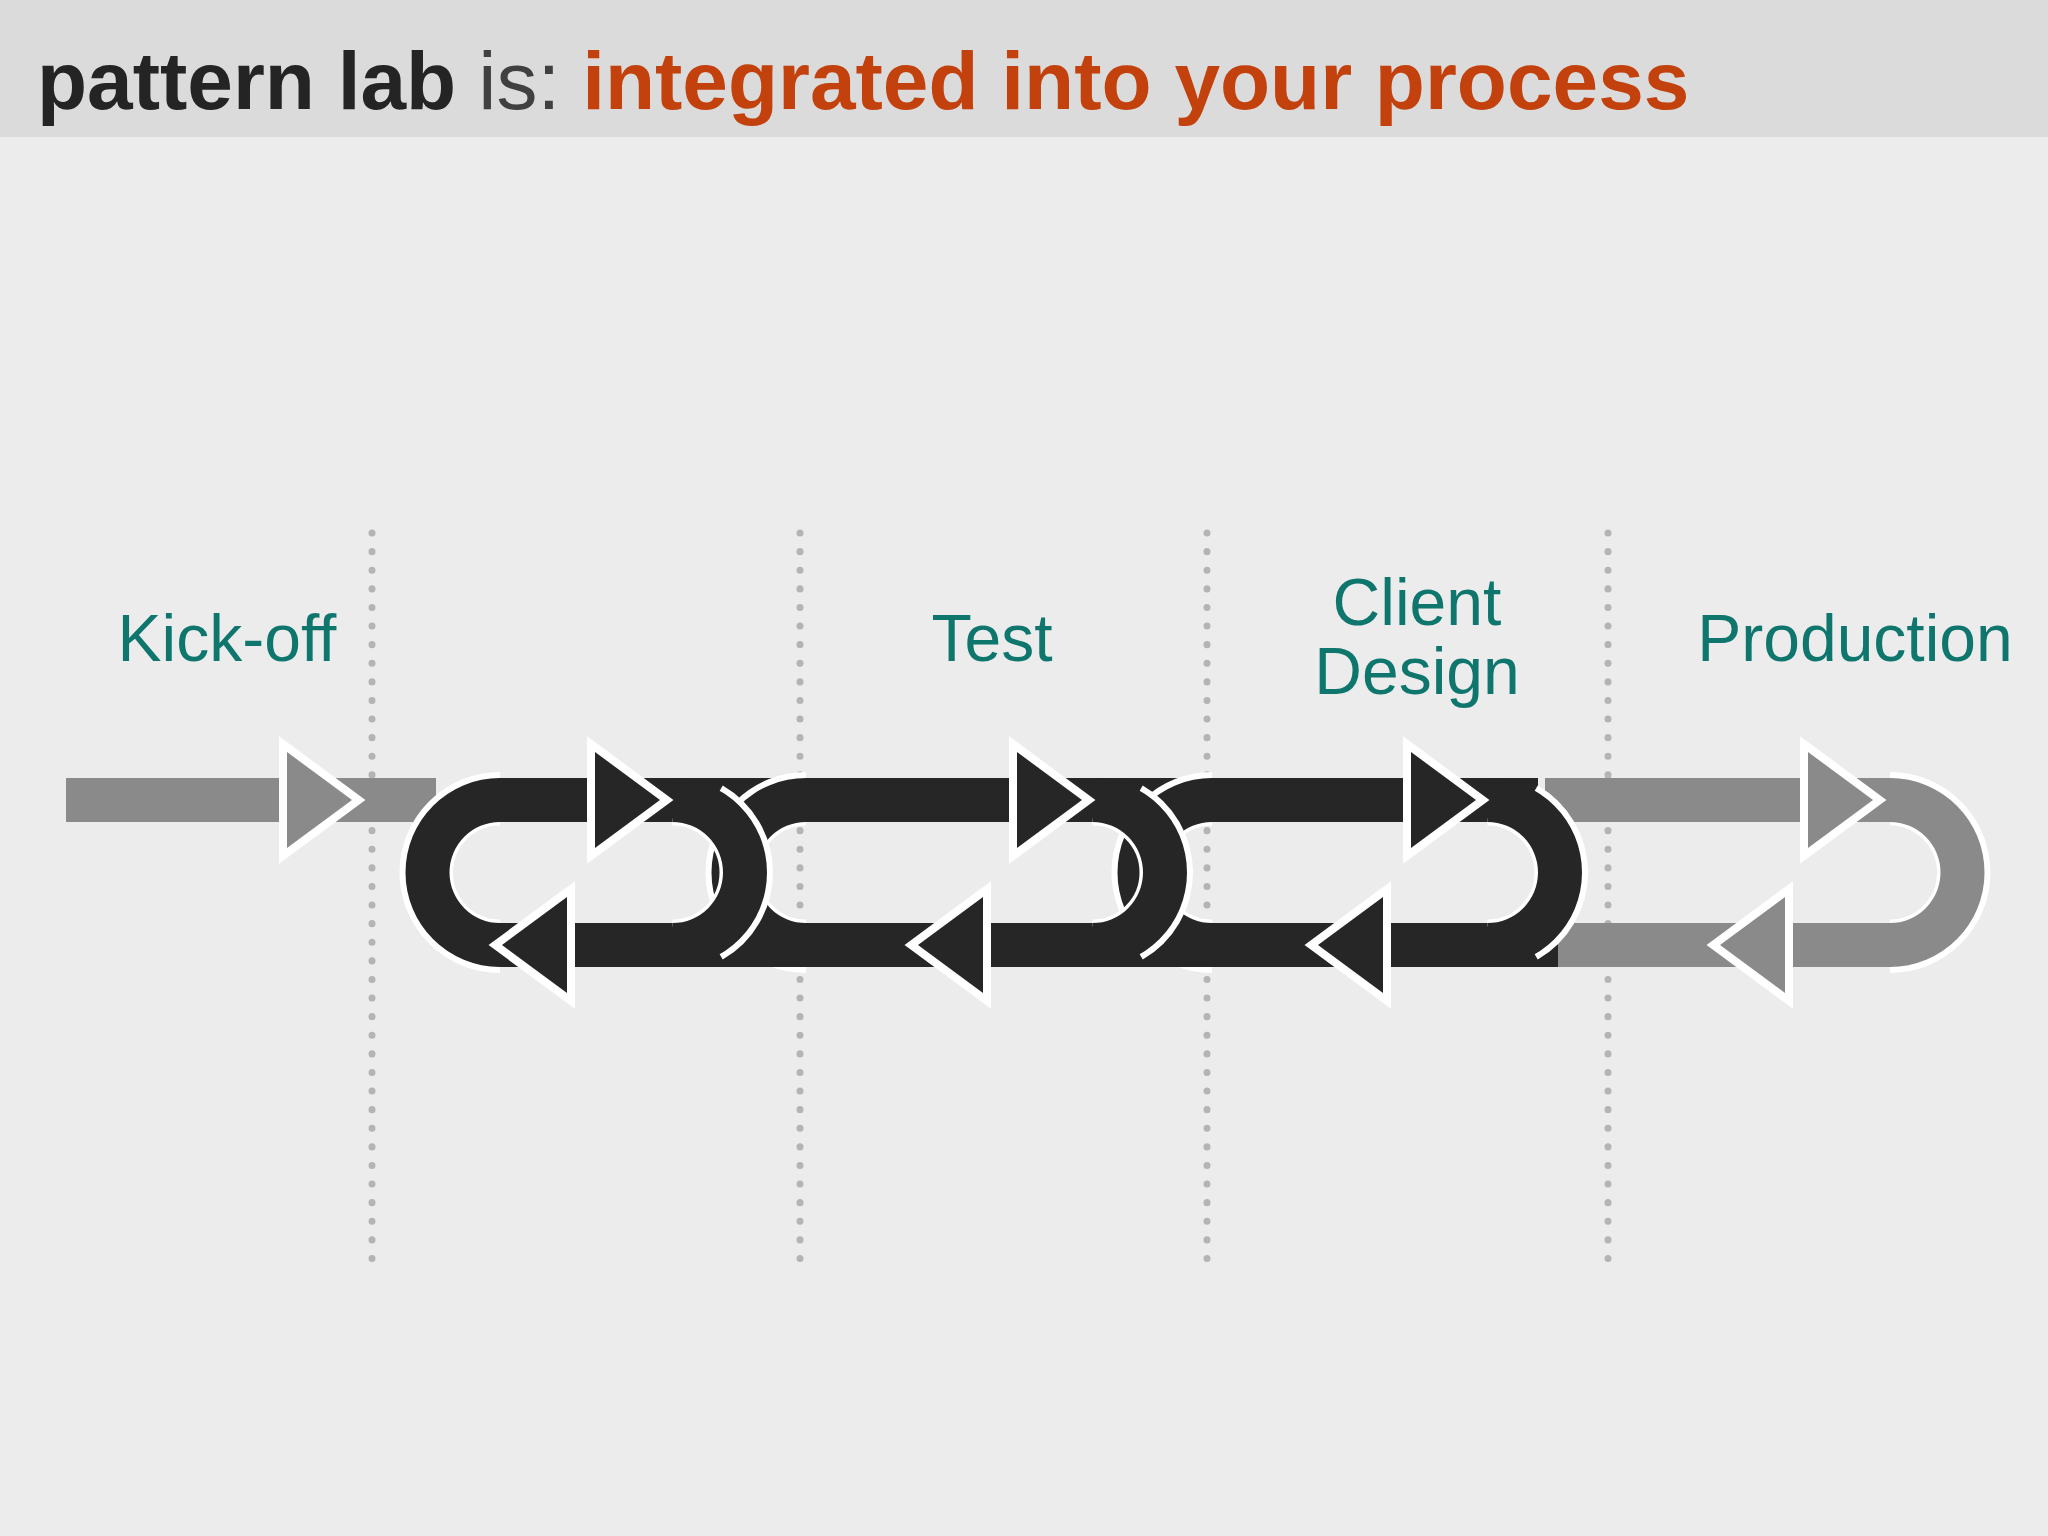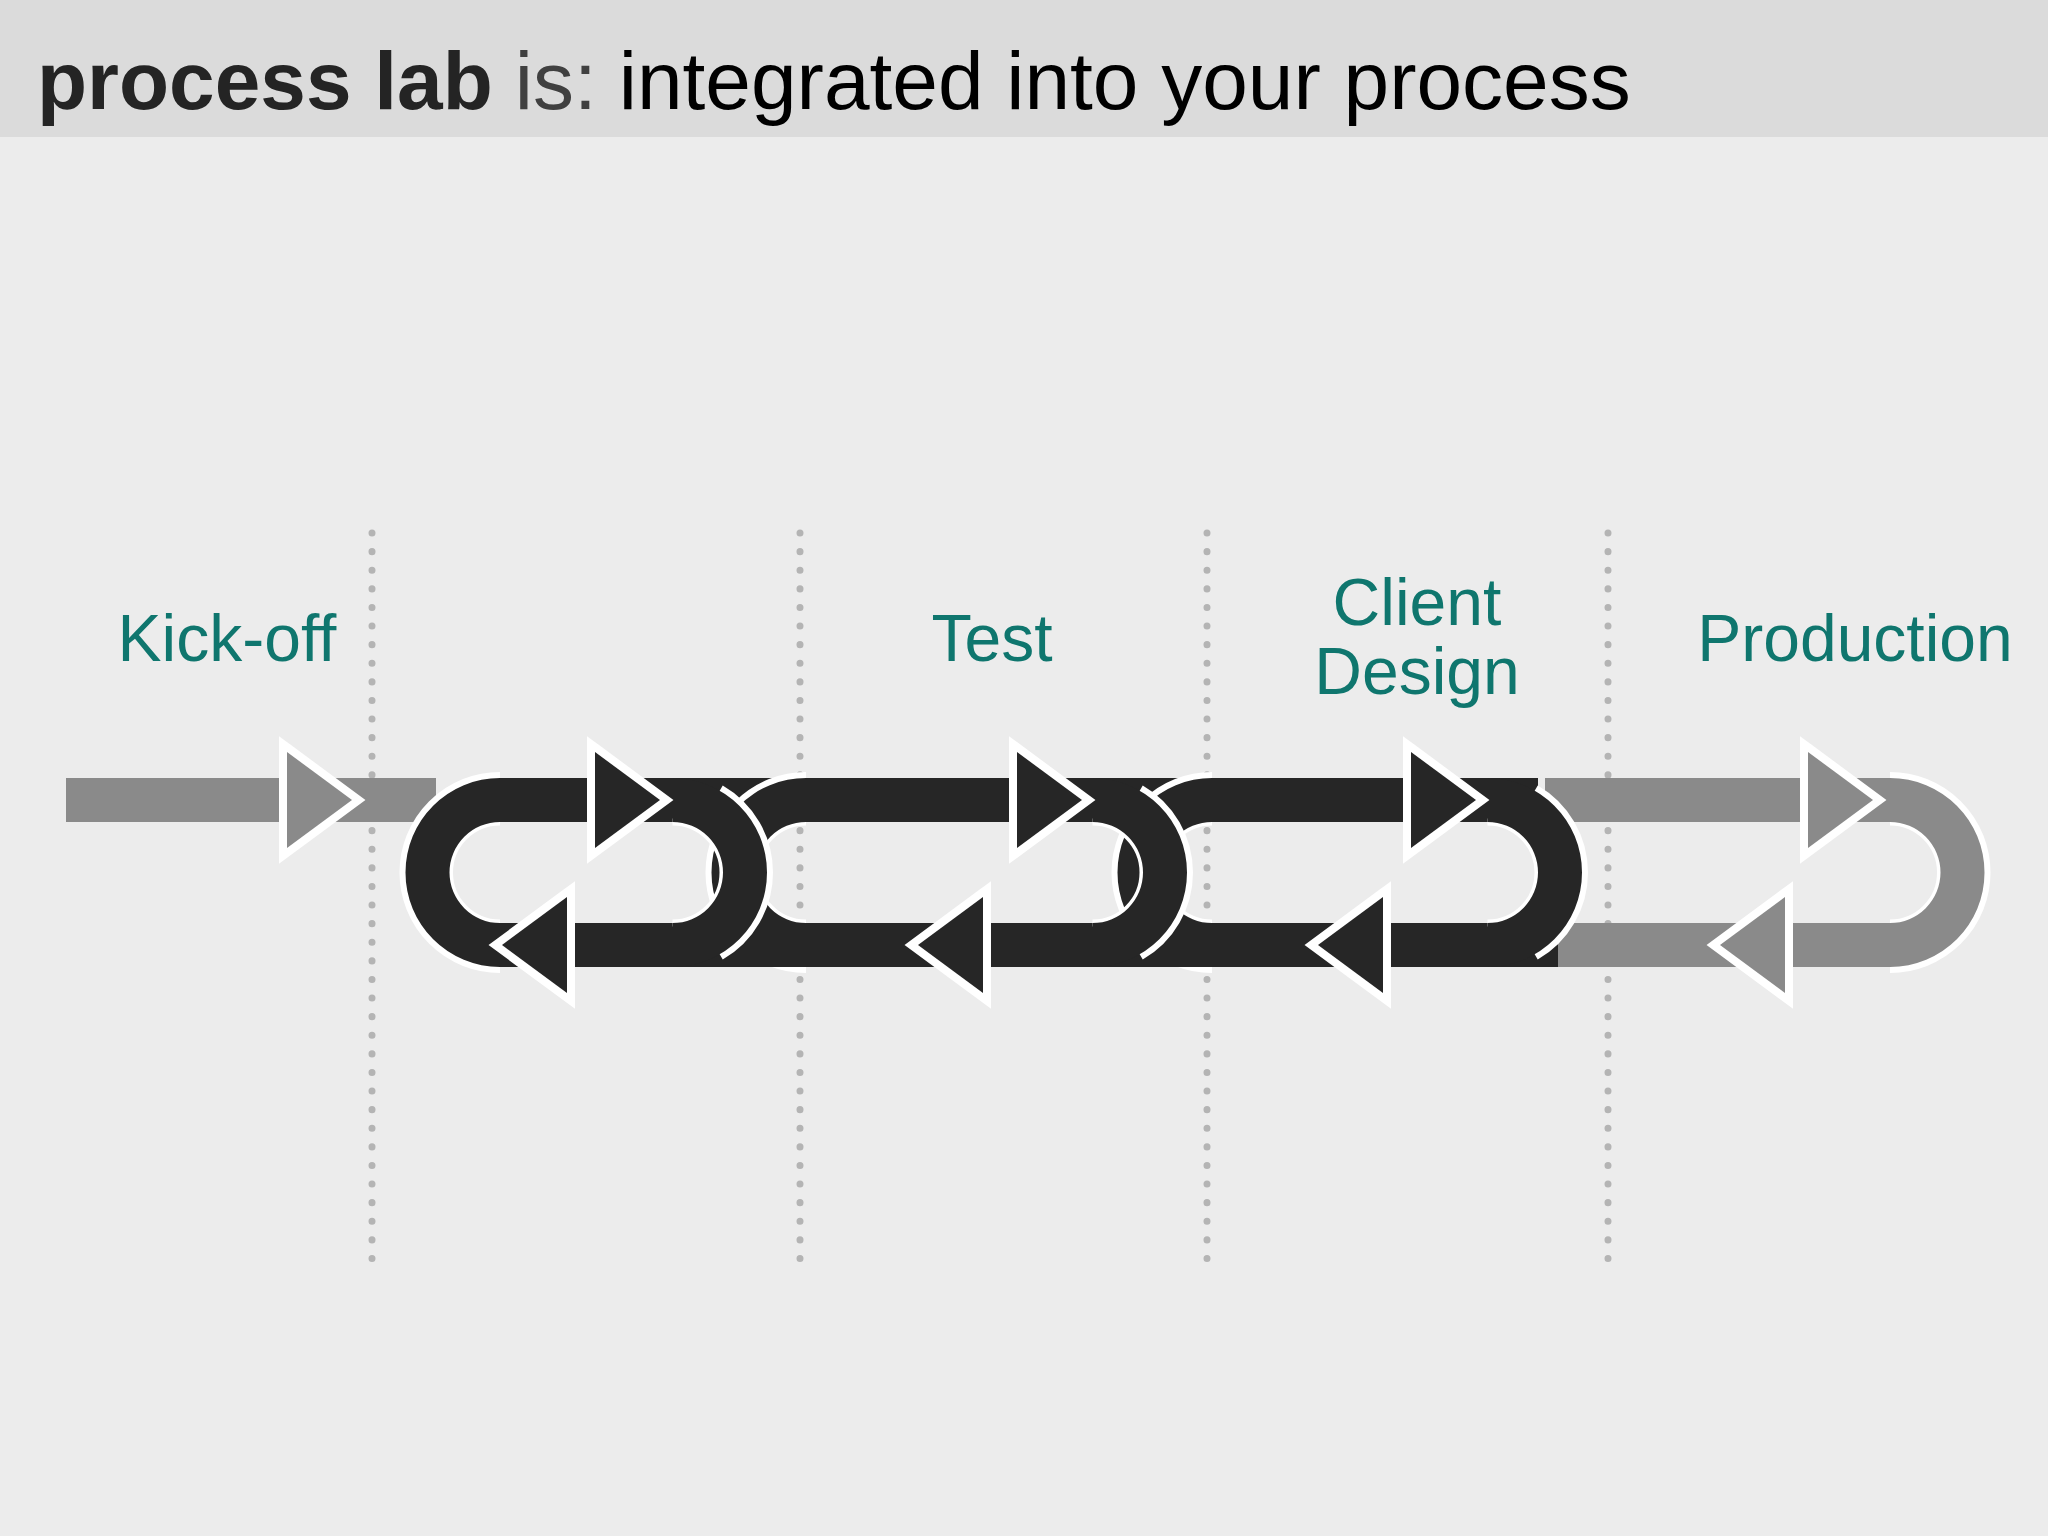--- a/index.html
+++ b/index.html
@@ -2,38 +2,38 @@
 <html><head>
 <meta charset="utf-8">
 <style>
   html,body{margin:0;padding:0;background:#ececec;}
   .page{position:relative;width:2048px;height:1536px;background:#ececec;overflow:hidden;
         font-family:"Liberation Sans", sans-serif;}
   .header{position:absolute;top:0;left:0;width:2048px;height:137px;background:#dbdbdb;}
   .title{position:absolute;left:37px;top:12px;font-size:82px;line-height:137px;white-space:nowrap;}
   .title .brand{font-weight:bold;color:#242424;}
   .title .connector{font-weight:normal;color:#404040;margin:12px 22px;}
-  .title .headline{font-weight:normal;color:#000000;}
+  .title .headline{font-weight:bold;color:#c2410c;}
   .diagram-svg{position:absolute;top:0;left:0;}
   .stage-label{position:absolute;transform:translateX(-50%);text-align:center;
                font-size:66px;line-height:69px;color:#0f766e;white-space:nowrap;}
   .sep{stroke:#b4b4b4;stroke-width:7;stroke-linecap:round;stroke-dasharray:0.1 18.5;fill:none;}
   .dk{fill:#262626;}
   .gy{fill:#8a8a8a;}
   .halo{fill:none;stroke:#ffffff;stroke-width:12;}
   .halo-thin{fill:none;stroke:#ffffff;stroke-width:7;}
   .head{stroke:#ffffff;stroke-width:16;paint-order:stroke;stroke-linejoin:miter;}
 </style>
 </head>
 <body>
 
 <div class="page">
 
   <div class="header">
-    <div class="title"><span class="brand">process lab</span><span class="connector">is:</span><span class="headline">integrated into your process</span></div>
+    <div class="title"><span class="brand">pattern lab</span><span class="connector">is:</span><span class="headline">integrated into your process</span></div>
   </div>
 
   <svg class="diagram-svg" width="2048" height="1536" viewBox="0 0 2048 1536" xmlns="http://www.w3.org/2000/svg">
 
     <g>
       <line class="sep" x1="372" y1="533" x2="372" y2="1268"></line>
       <line class="sep" x1="800" y1="533" x2="800" y2="1268"></line>
       <line class="sep" x1="1207" y1="533" x2="1207" y2="1268"></line>
       <line class="sep" x1="1608" y1="533" x2="1608" y2="1268"></line>
     </g>

